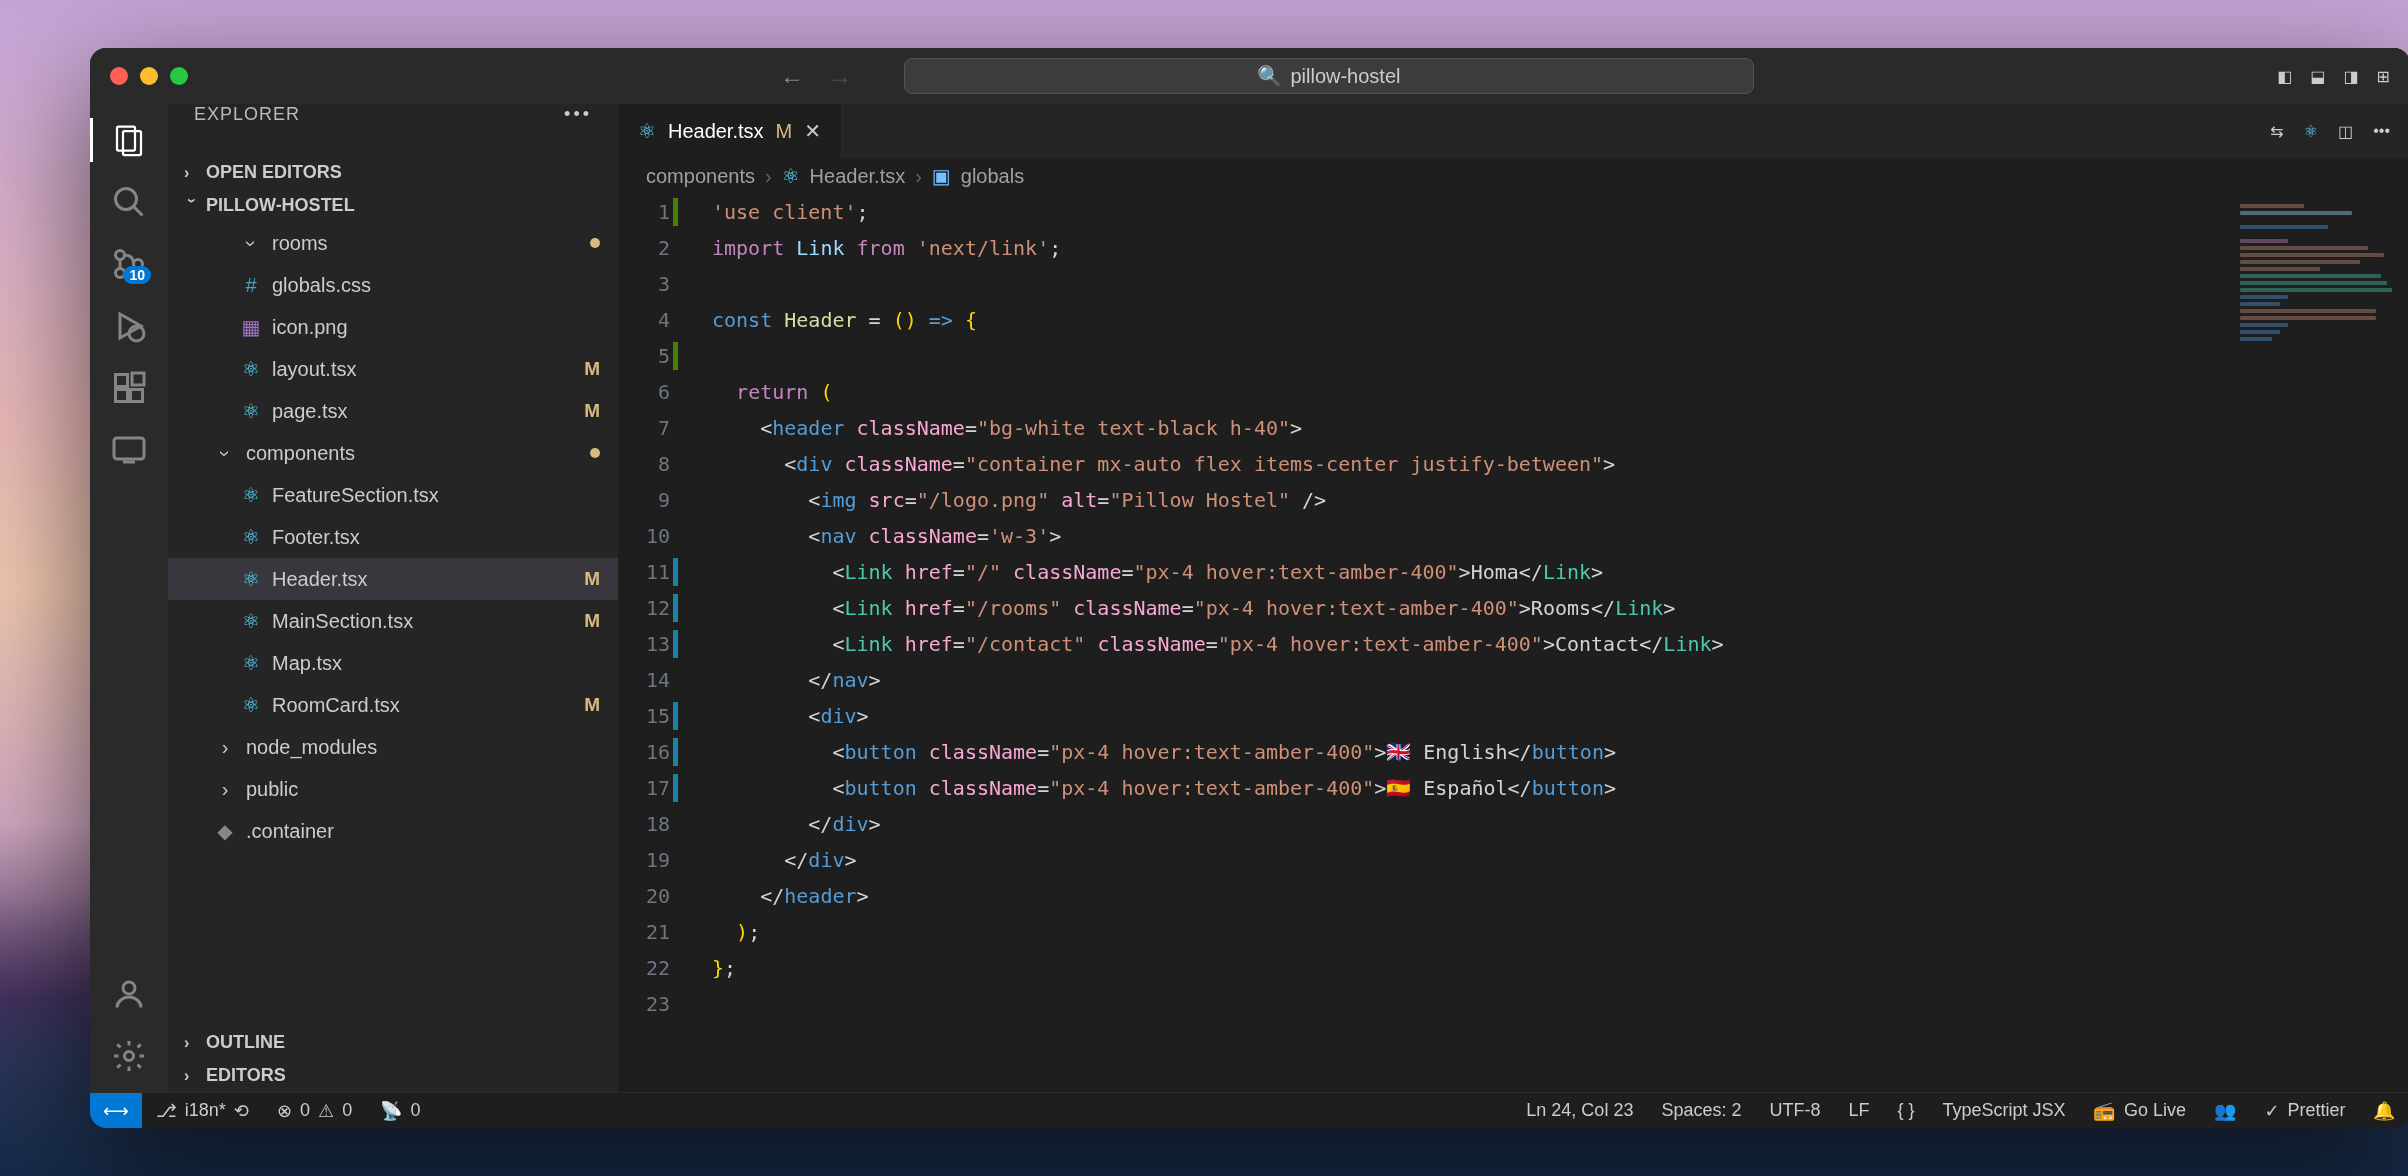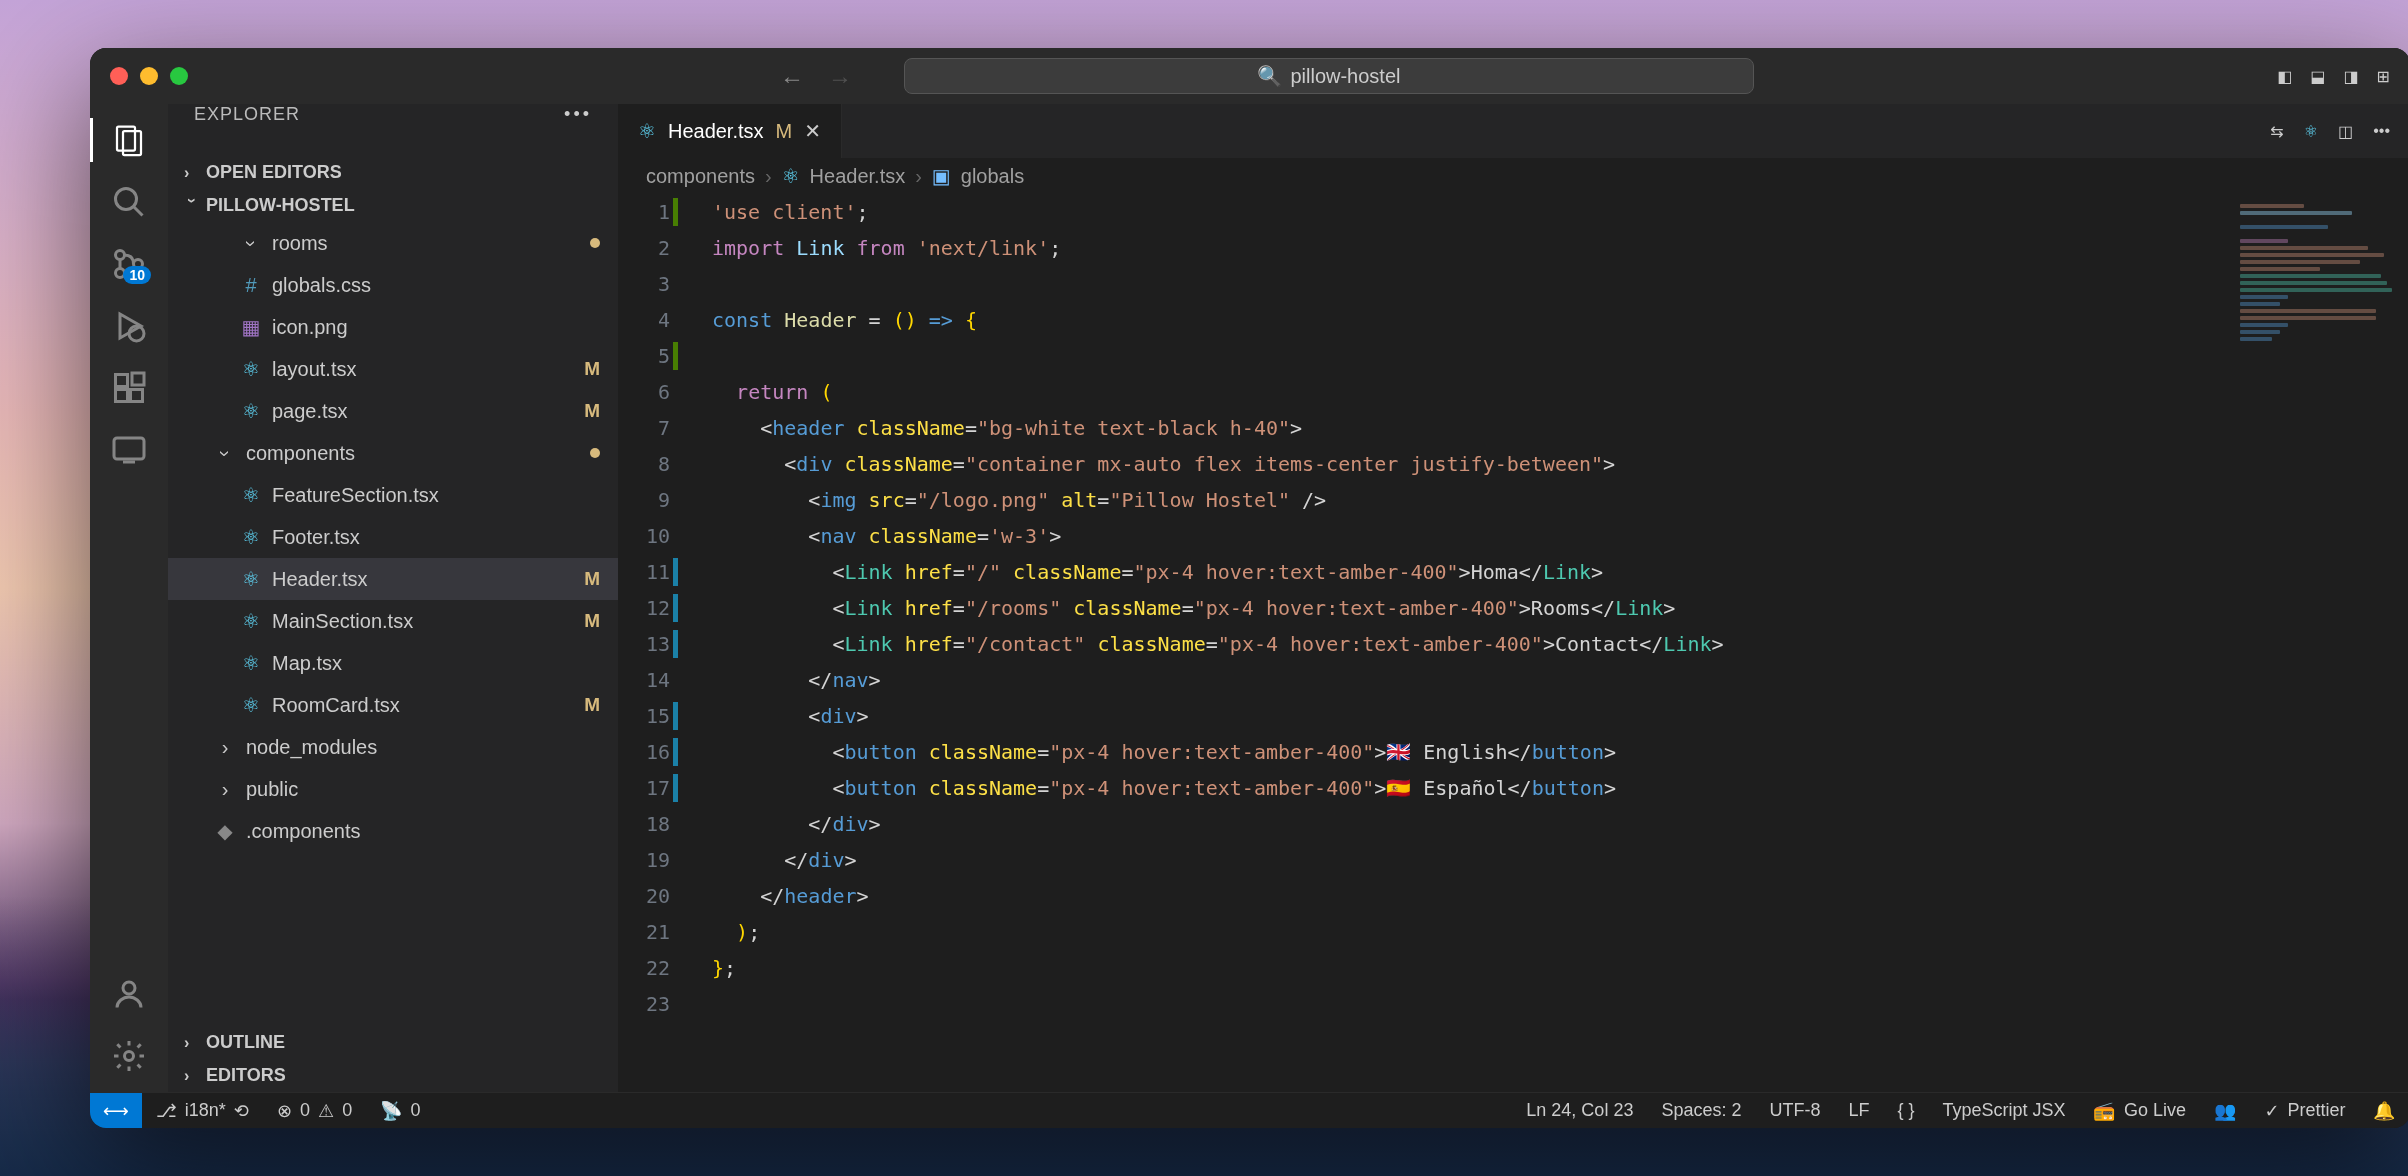--- a/index.html
+++ b/index.html
@@ -69,21 +69,21 @@
 .code-area { flex:1; display:flex; position:relative; font-family: Menlo, Consolas, monospace; font-size:20px; line-height:36px; }
 .gutter { width:70px; text-align:right; color:#6e7681; padding-right:18px; user-select:none; }
 .gutter .gut-line { height:36px; position:relative; }
 .gut-mod::after { content:""; position:absolute; right:-8px; top:4px; width:5px; height:28px; background:#487e02; }
 .gut-mod-blue::after { content:""; position:absolute; right:-8px; top:4px; width:5px; height:28px; background:#1b81a8; }
 .code { flex:1; padding-left:24px; color:#d4d4d4; white-space:pre; overflow:hidden; }
 .code .line { height:36px; }
 .minimap { position:absolute; top:0; right:0; width:180px; height:100%; opacity:0.4; padding:10px; pointer-events:none; }
 .minimap-line { height:4px; margin-bottom:3px; border-radius:1px; }
 .tok-keyword{color:#c586c0}.tok-string{color:#ce9178}.tok-var{color:#9cdcfe}
-.tok-func{color:#dcdcaa}.tok-tag{color:#569cd6}.tok-attr{color:#fde047}.tok-brace{color:#ffd700}
+.tok-func{color:#dcdcaa}.tok-tag{color:#569cd6}.tok-attr{color:#f9a8d4}.tok-brace{color:#ffd700}
 .tok-const{color:#569cd6}.tok-op{color:#d4d4d4}.tok-comp{color:#4ec9b0}
 .statusbar {
   height:36px; background:#1e1e1e; border-top:1px solid #2a2a2a; display:flex; align-items:center;
   color:#ccc; font-size:18px;
 }
 .statusbar .remote { background:#0078d4; height:100%; width:52px; display:flex; align-items:center; justify-content:center; color:#fff; }
 .statusbar .item { padding:0 14px; display:flex; align-items:center; gap:8px; cursor:pointer; }
 .statusbar .right { margin-left:auto; display:flex; }
 .react-icon { color:#61dafb; }
 .css-icon { color:#519aba; }
@@ -278,21 +278,21 @@
           <div class="tree-row" style="padding-left: 46px;">
             <span class="icon">
               <span class="folder-icon" style="transform:rotate(0deg);display:inline-block">›</span>
             </span>
             <span class="label">public</span>
           </div>
           <div class="tree-row" style="padding-left: 46px;">
             <span class="icon">
               <span style="color:#888">◆</span>
             </span>
-            <span class="label">.components</span>
+            <span class="label">.container</span>
           </div>
         </div>
       <div class="panel-section">
         <span class="chev">›</span>
         <span>OUTLINE</span>
       </div>
       <div class="panel-section">
         <span class="chev">›</span>
         <span>EDITORS</span>
       </div>

